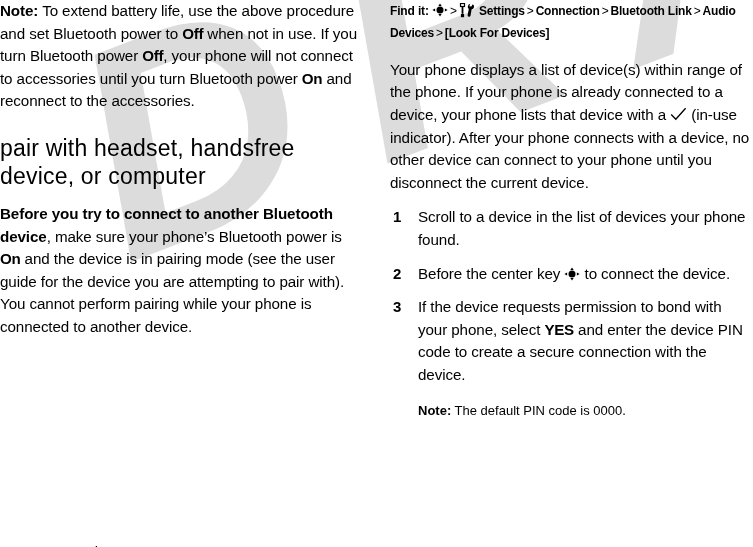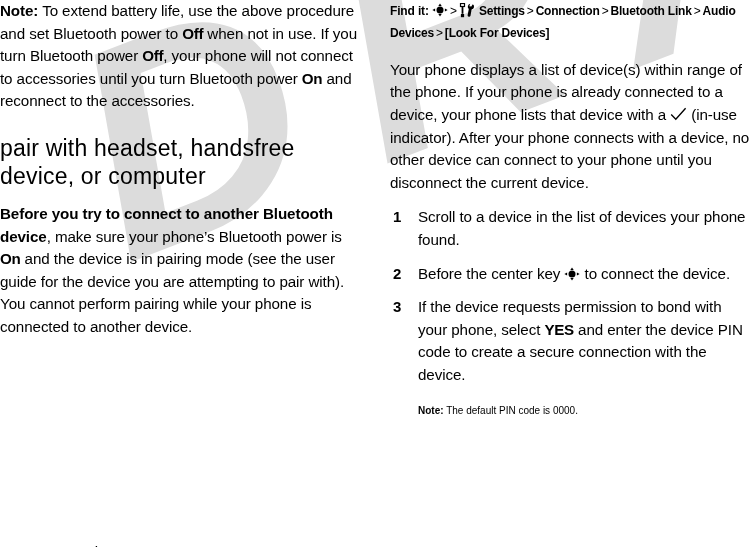--- a/index.html
+++ b/index.html
@@ -137,21 +137,21 @@
   }
   ol.steps li .num {
     position: absolute;
     left: 3px;
     top: 0;
     font-weight: bold;
     font-size: 15px;
   }
   .step-note {
     margin: 13px 0 0 28px;
-    font-size: 10px;
+    font-size: 13px;
     line-height: 22.6px;
   }
 
   
   #footer {
     position: absolute;
     left: 0;
     bottom: 5px;
     width: 753px;
     z-index: 1;

